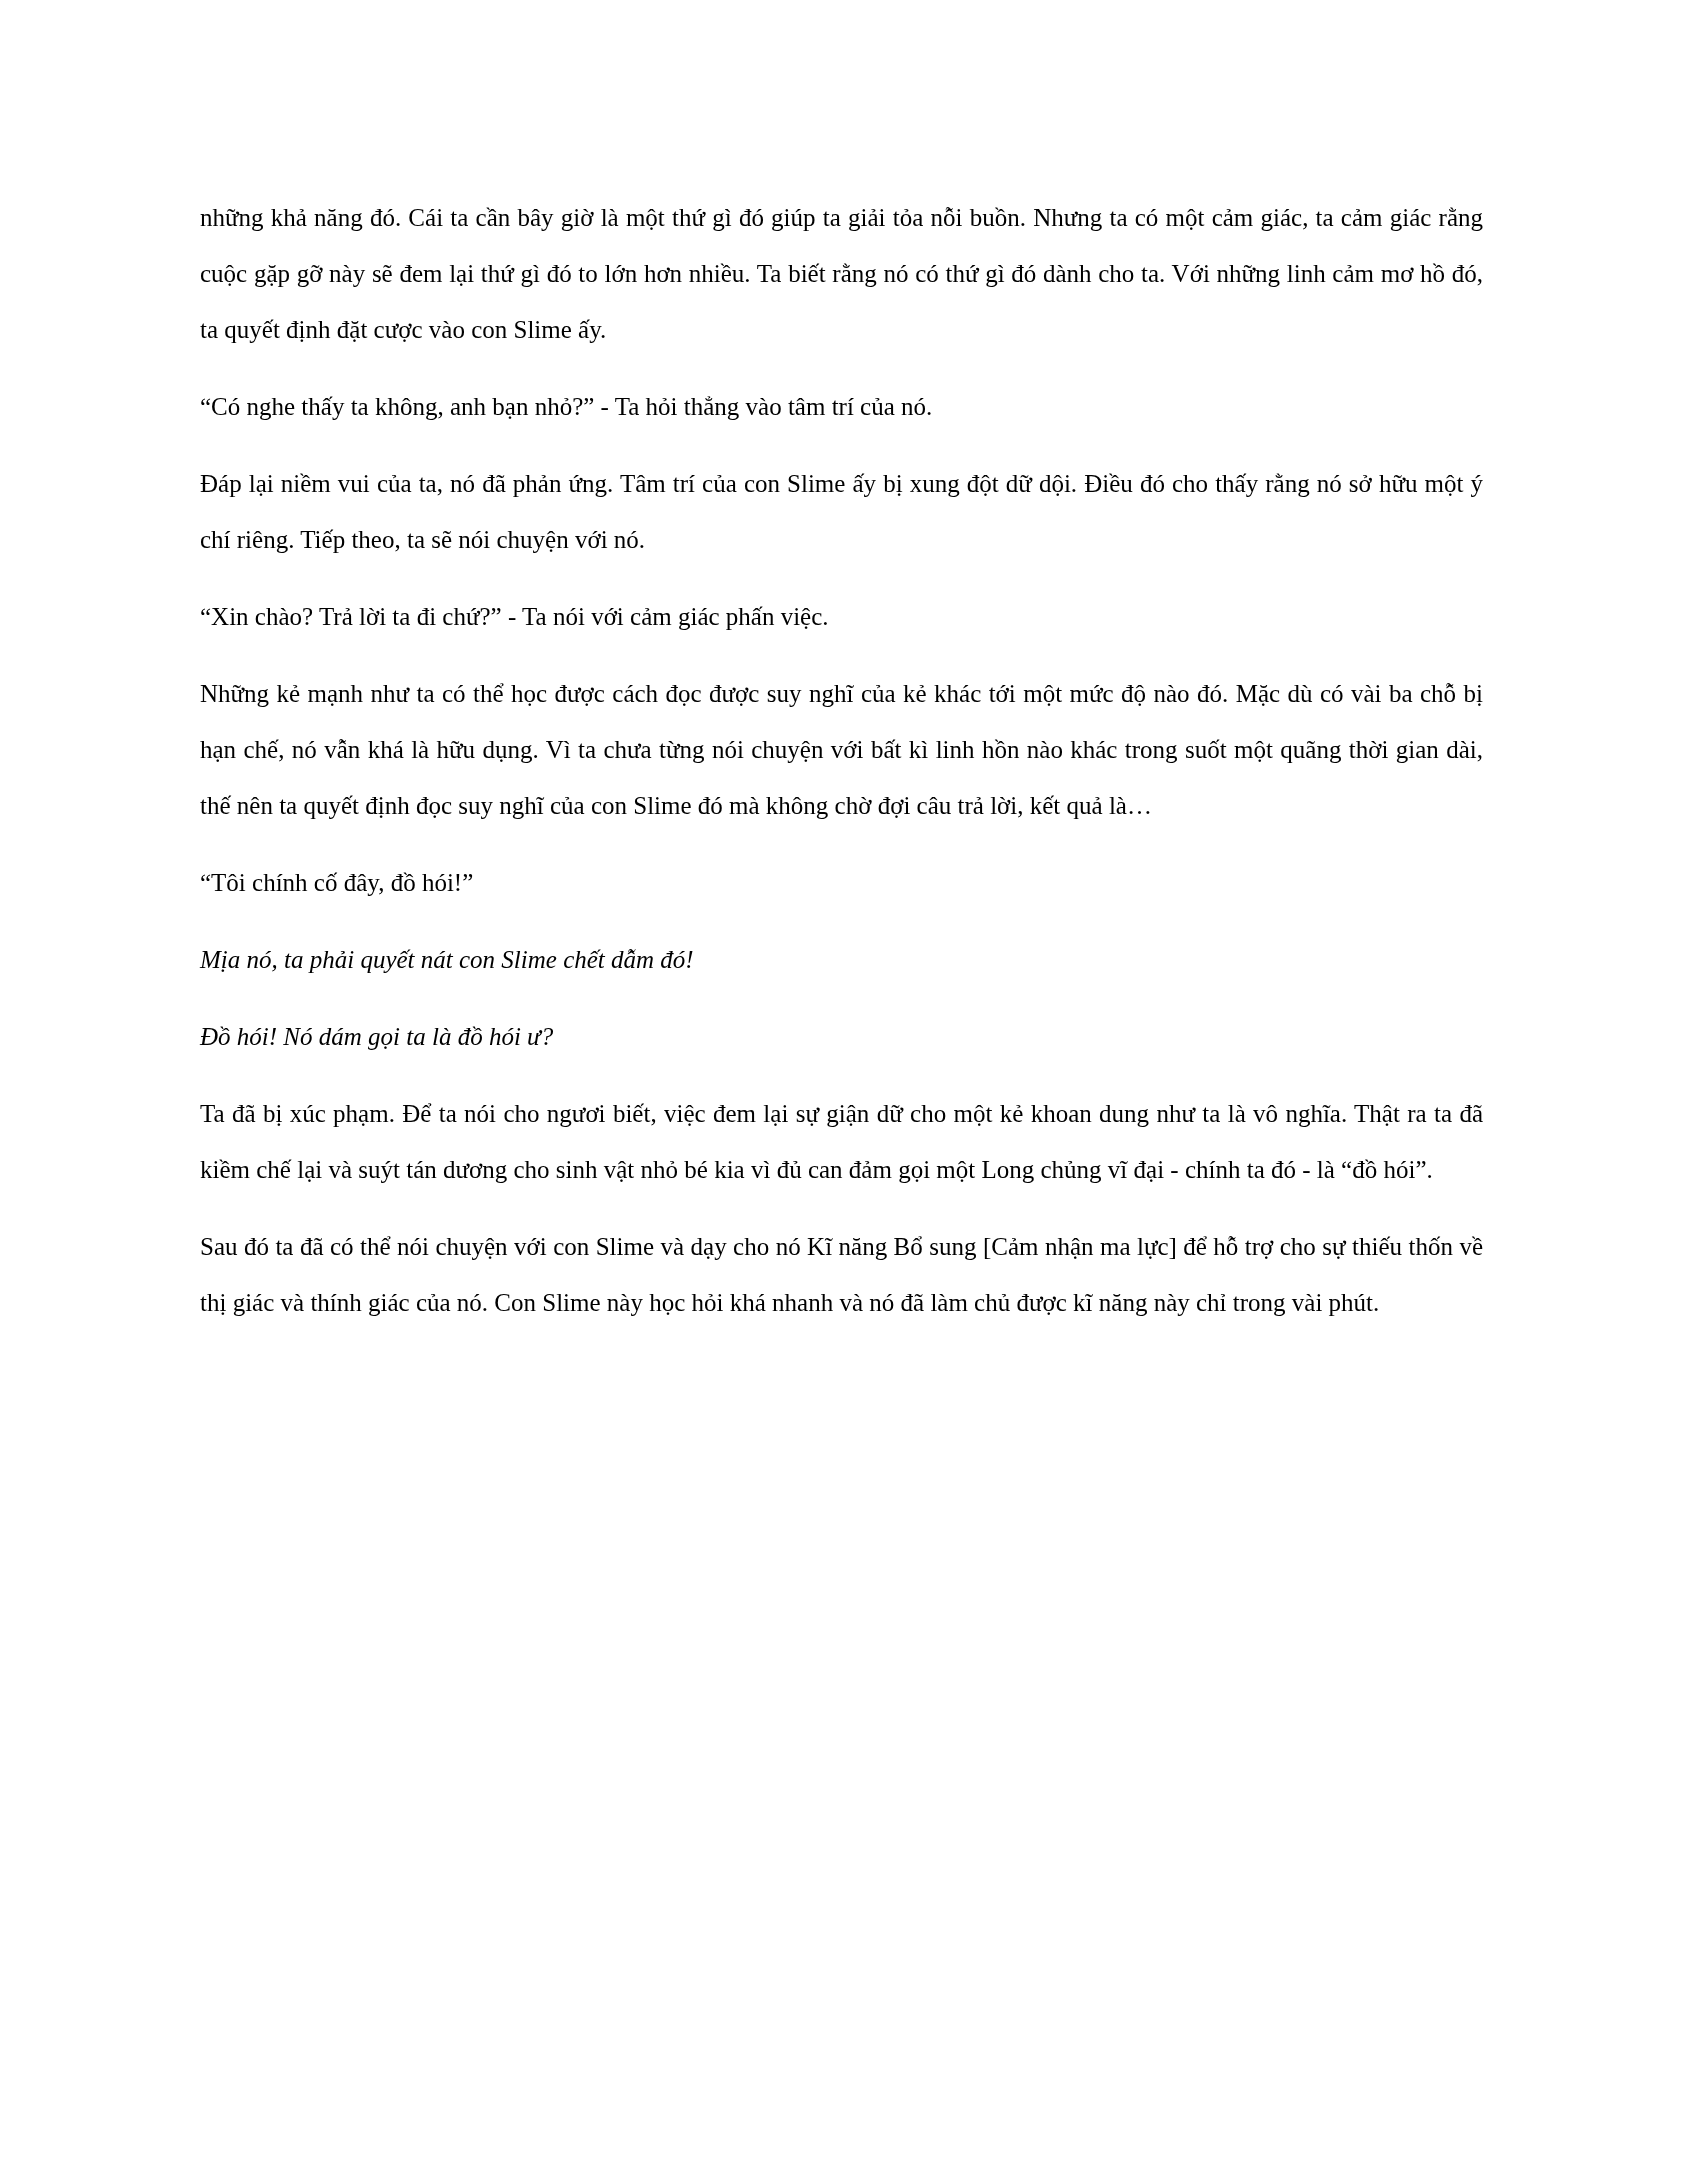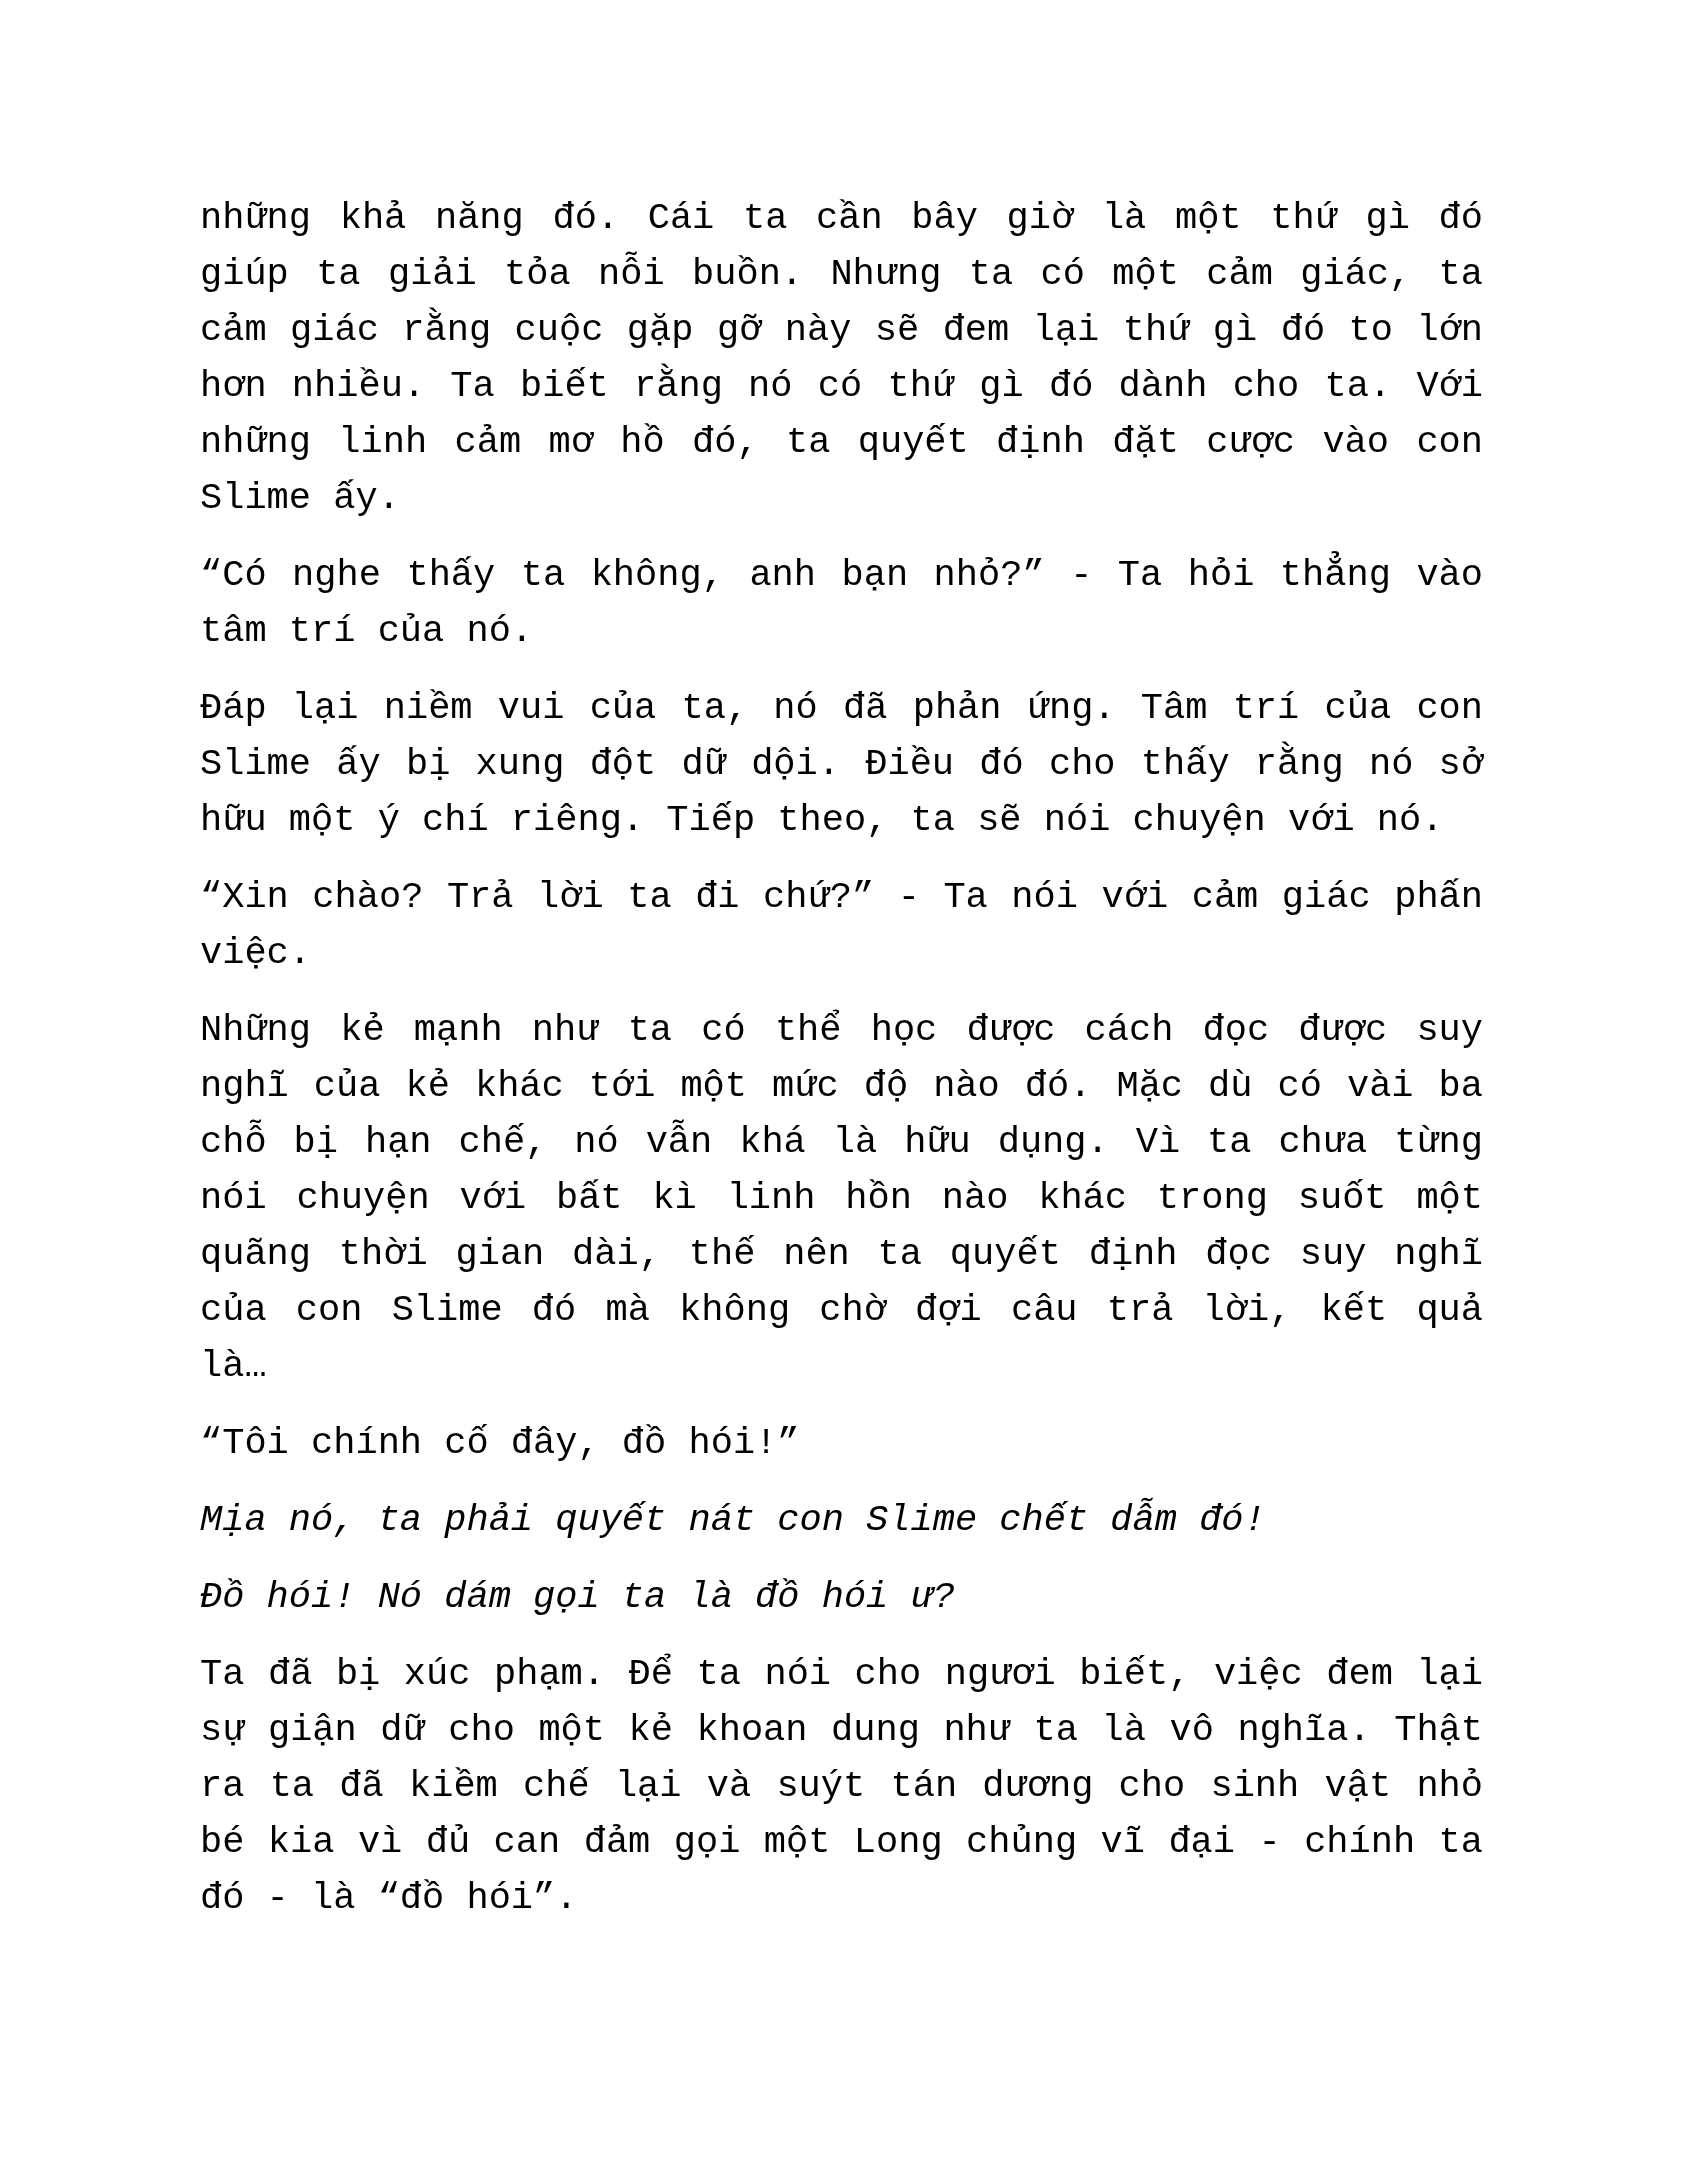--- a/index.html
+++ b/index.html
@@ -14,24 +14,23 @@
     background: #ffffff;
     overflow: hidden;
     font-family: "Liberation Serif", "DejaVu Serif", serif;
   }
   .content {
     position: absolute;
     left: 200px;
     top: 190px;
     width: 1283px;
     color: #000000;
-    font-size: 37px;
+    font-size: 25px;
     line-height: 56px;
     text-align: justify;
-    font-family: Liberation Mono, monospace;
   }
   .content p {
     margin: 0 0 21px 0;
     padding: 0;
   }
   .content p.italic {
     font-style: italic;
   }
   .content p.justify-last {
     text-align-last: justify;
@@ -44,15 +43,16 @@
   <div class="content" id="paragraph-container">
       <p>những khả năng đó. Cái ta cần bây giờ là một thứ gì đó giúp ta giải tỏa nỗi buồn. Nhưng ta có một cảm giác, ta cảm giác rằng cuộc gặp gỡ này sẽ đem lại thứ gì đó to lớn hơn nhiều. Ta biết rằng nó có thứ gì đó dành cho ta. Với những linh cảm mơ hồ đó, ta quyết định đặt cược vào con Slime ấy.</p>
       <p>“Có nghe thấy ta không, anh bạn nhỏ?” - Ta hỏi thẳng vào tâm trí của nó.</p>
       <p>Đáp lại niềm vui của ta, nó đã phản ứng. Tâm trí của con Slime ấy bị xung đột dữ dội. Điều đó cho thấy rằng nó sở hữu một ý chí riêng. Tiếp theo, ta sẽ nói chuyện với nó.</p>
       <p>“Xin chào? Trả lời ta đi chứ?” - Ta nói với cảm giác phấn việc.</p>
       <p>Những kẻ mạnh như ta có thể học được cách đọc được suy nghĩ của kẻ khác tới một mức độ nào đó. Mặc dù có vài ba chỗ bị hạn chế, nó vẫn khá là hữu dụng. Vì ta chưa từng nói chuyện với bất kì linh hồn nào khác trong suốt một quãng thời gian dài, thế nên ta quyết định đọc suy nghĩ của con Slime đó mà không chờ đợi câu trả lời, kết quả là…</p>
       <p>“Tôi chính cố đây, đồ hói!”</p>
       <p class="italic">Mịa nó, ta phải quyết nát con Slime chết dẫm đó!</p>
       <p class="italic">Đồ hói! Nó dám gọi ta là đồ hói ư?</p>
       <p>Ta đã bị xúc phạm. Để ta nói cho ngươi biết, việc đem lại sự giận dữ cho một kẻ khoan dung như ta là vô nghĩa. Thật ra ta đã kiềm chế lại và suýt tán dương cho sinh vật nhỏ bé kia vì đủ can đảm gọi một Long chủng vĩ đại - chính ta đó - là “đồ hói”.</p>
+      <p>Sau đó ta đã có thể nói chuyện với con Slime và dạy cho nó Kĩ năng Bổ sung [Cảm nhận ma lực] để hỗ trợ cho sự thiếu thốn về thị giác và thính giác của nó. Con Slime này học hỏi  khá nhanh và nó đã làm chủ được kĩ năng này chỉ trong vài phút.</p>
     </div>
 </div>
 
 
 </body></html>

